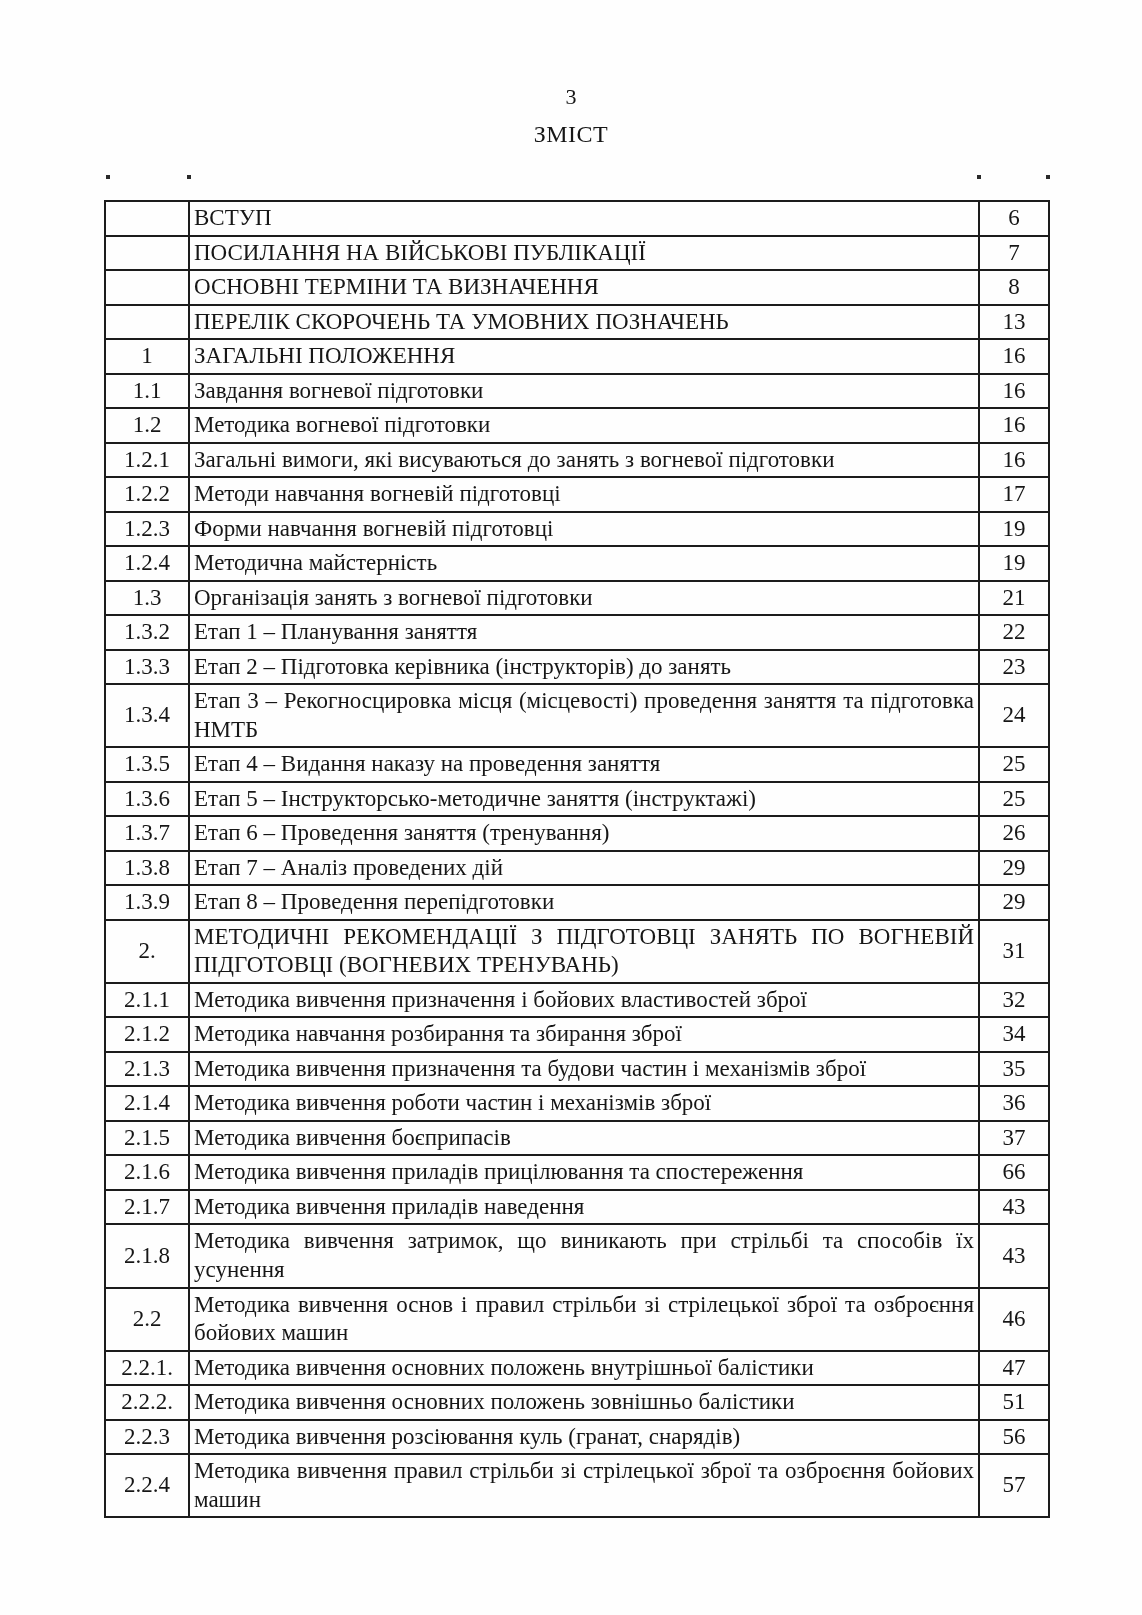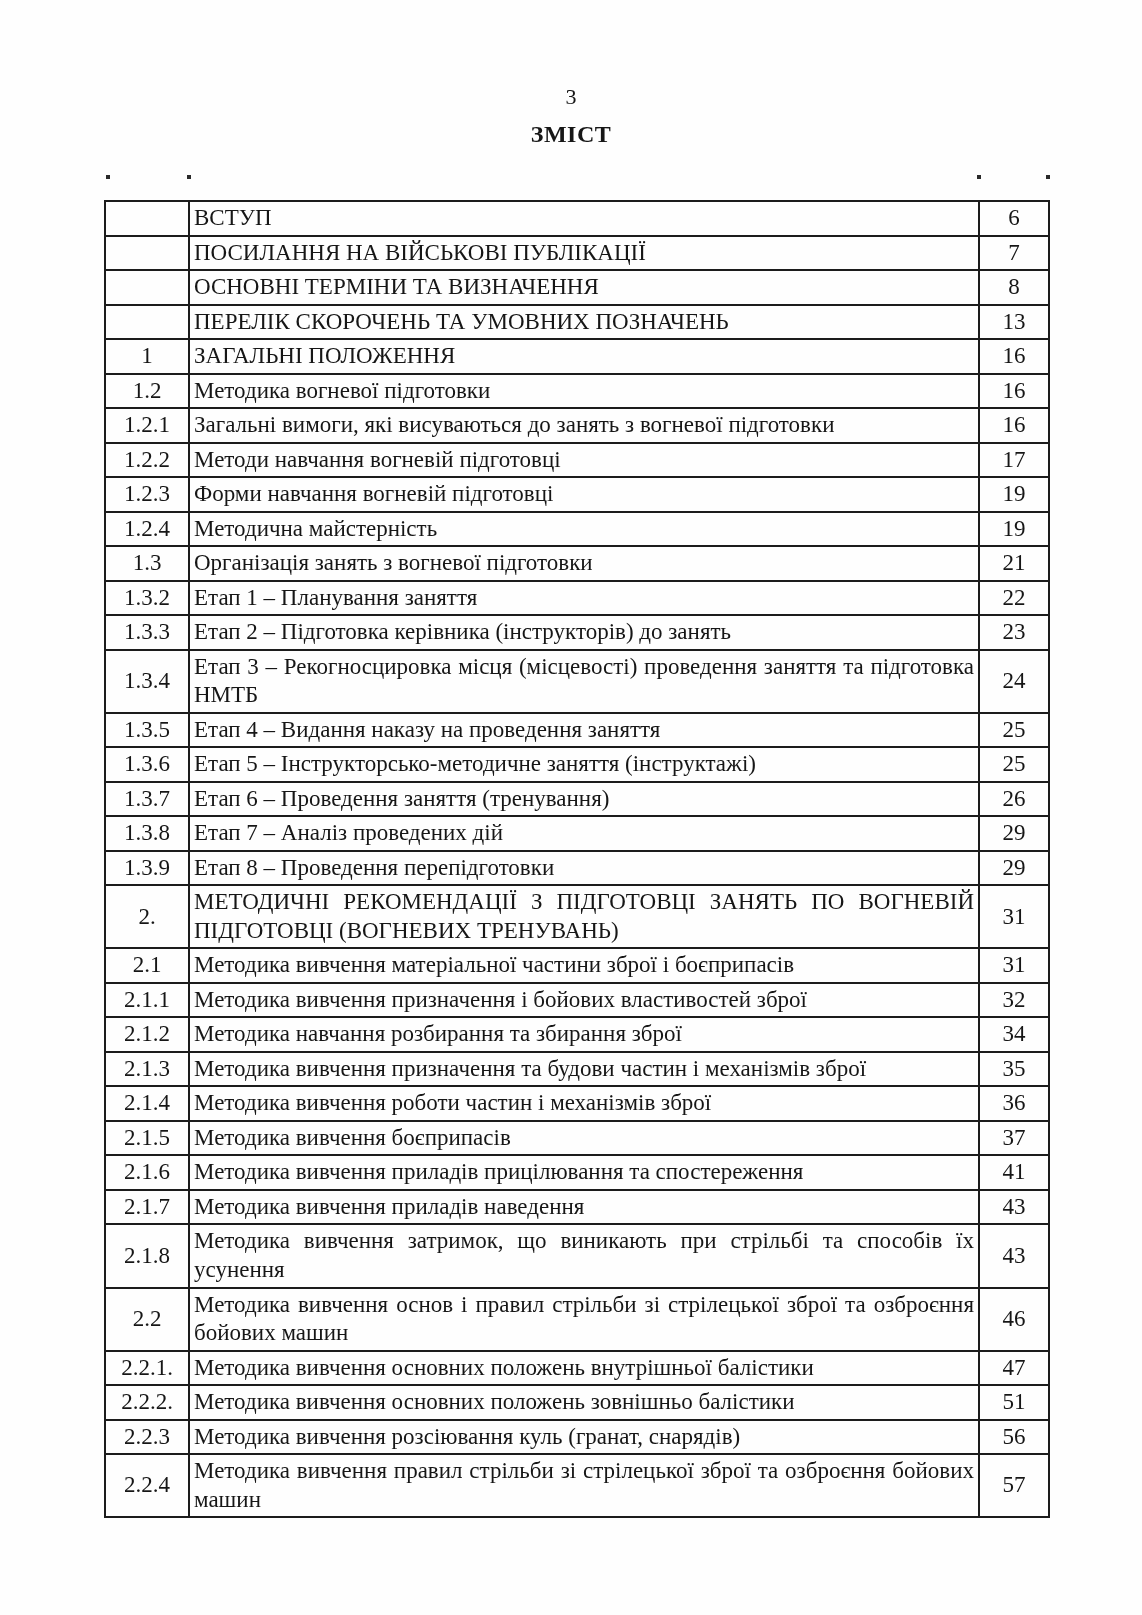--- a/index.html
+++ b/index.html
@@ -25,21 +25,21 @@
     text-align: center;
     font-size: 22px;
   }
   .doc-title {
     position: absolute;
     top: 121px;
     left: 0;
     width: 1142px;
     text-align: center;
     font-size: 24px;
-    font-weight: bold;
+    font-weight: normal;
     letter-spacing: 0.5px;
   }
   .artifact-dot {
     position: absolute;
     top: 175px;
     width: 4px;
     height: 4px;
     background: #2a2a2a;
   }
   .dot-1 { left: 106px; }
@@ -116,20 +116,25 @@
           <td class="cell-num"></td>
           <td class="cell-title">ПЕРЕЛІК СКОРОЧЕНЬ ТА УМОВНИХ ПОЗНАЧЕНЬ</td>
           <td class="cell-page">13</td>
         </tr>
         <tr>
           <td class="cell-num">1</td>
           <td class="cell-title">ЗАГАЛЬНІ ПОЛОЖЕННЯ</td>
           <td class="cell-page">16</td>
         </tr>
         <tr>
+          <td class="cell-num">1.1</td>
+          <td class="cell-title">Завдання вогневої підготовки</td>
+          <td class="cell-page">16</td>
+        </tr>
+        <tr>
           <td class="cell-num">1.2</td>
           <td class="cell-title">Методика вогневої підготовки</td>
           <td class="cell-page">16</td>
         </tr>
         <tr>
           <td class="cell-num">1.2.1</td>
           <td class="cell-title">Загальні вимоги, які висуваються до занять з вогневої підготовки</td>
           <td class="cell-page">16</td>
         </tr>
         <tr>
@@ -191,25 +196,20 @@
           <td class="cell-num">1.3.9</td>
           <td class="cell-title">Етап 8 – Проведення перепідготовки</td>
           <td class="cell-page">29</td>
         </tr>
         <tr>
           <td class="cell-num">2.</td>
           <td class="cell-title">МЕТОДИЧНІ РЕКОМЕНДАЦІЇ З ПІДГОТОВЦІ ЗАНЯТЬ ПО ВОГНЕВІЙ ПІДГОТОВЦІ (ВОГНЕВИХ ТРЕНУВАНЬ)</td>
           <td class="cell-page">31</td>
         </tr>
         <tr>
-          <td class="cell-num">2.1</td>
-          <td class="cell-title">Методика вивчення матеріальної частини зброї і боєприпасів</td>
-          <td class="cell-page">31</td>
-        </tr>
-        <tr>
           <td class="cell-num">2.1.1</td>
           <td class="cell-title">Методика вивчення призначення і бойових властивостей зброї</td>
           <td class="cell-page">32</td>
         </tr>
         <tr>
           <td class="cell-num">2.1.2</td>
           <td class="cell-title">Методика навчання розбирання та збирання зброї</td>
           <td class="cell-page">34</td>
         </tr>
         <tr>
@@ -223,21 +223,21 @@
           <td class="cell-page">36</td>
         </tr>
         <tr>
           <td class="cell-num">2.1.5</td>
           <td class="cell-title">Методика вивчення боєприпасів</td>
           <td class="cell-page">37</td>
         </tr>
         <tr>
           <td class="cell-num">2.1.6</td>
           <td class="cell-title">Методика вивчення приладів прицілювання та спостереження</td>
-          <td class="cell-page">41</td>
+          <td class="cell-page">66</td>
         </tr>
         <tr>
           <td class="cell-num">2.1.7</td>
           <td class="cell-title">Методика вивчення приладів наведення</td>
           <td class="cell-page">43</td>
         </tr>
         <tr>
           <td class="cell-num">2.1.8</td>
           <td class="cell-title">Методика вивчення затримок, що виникають при стрільбі та способів їх усунення</td>
           <td class="cell-page">43</td>

